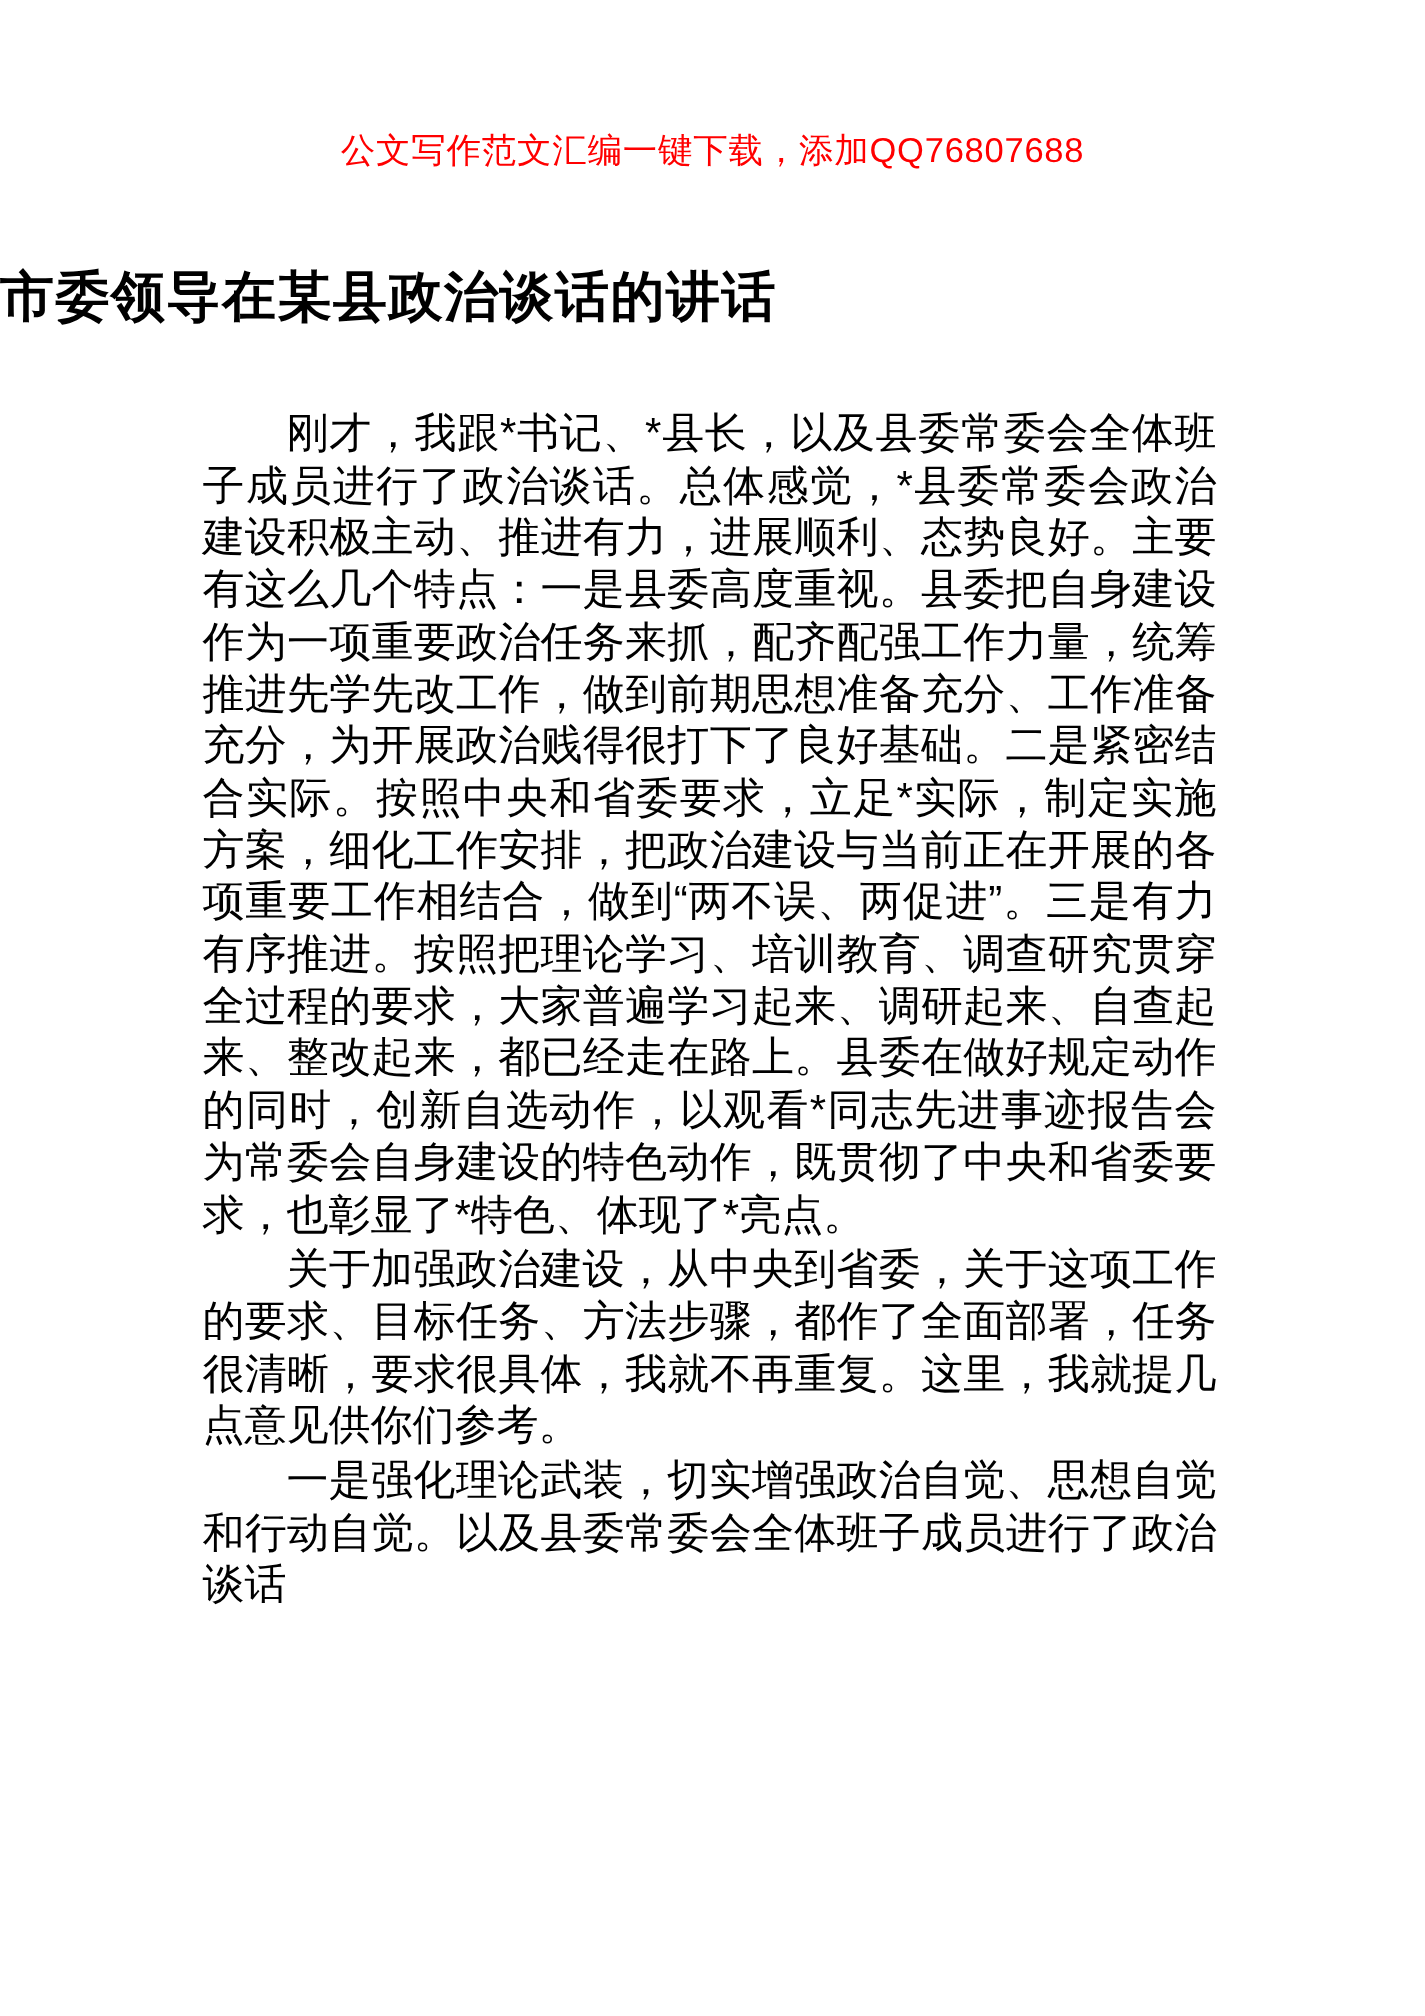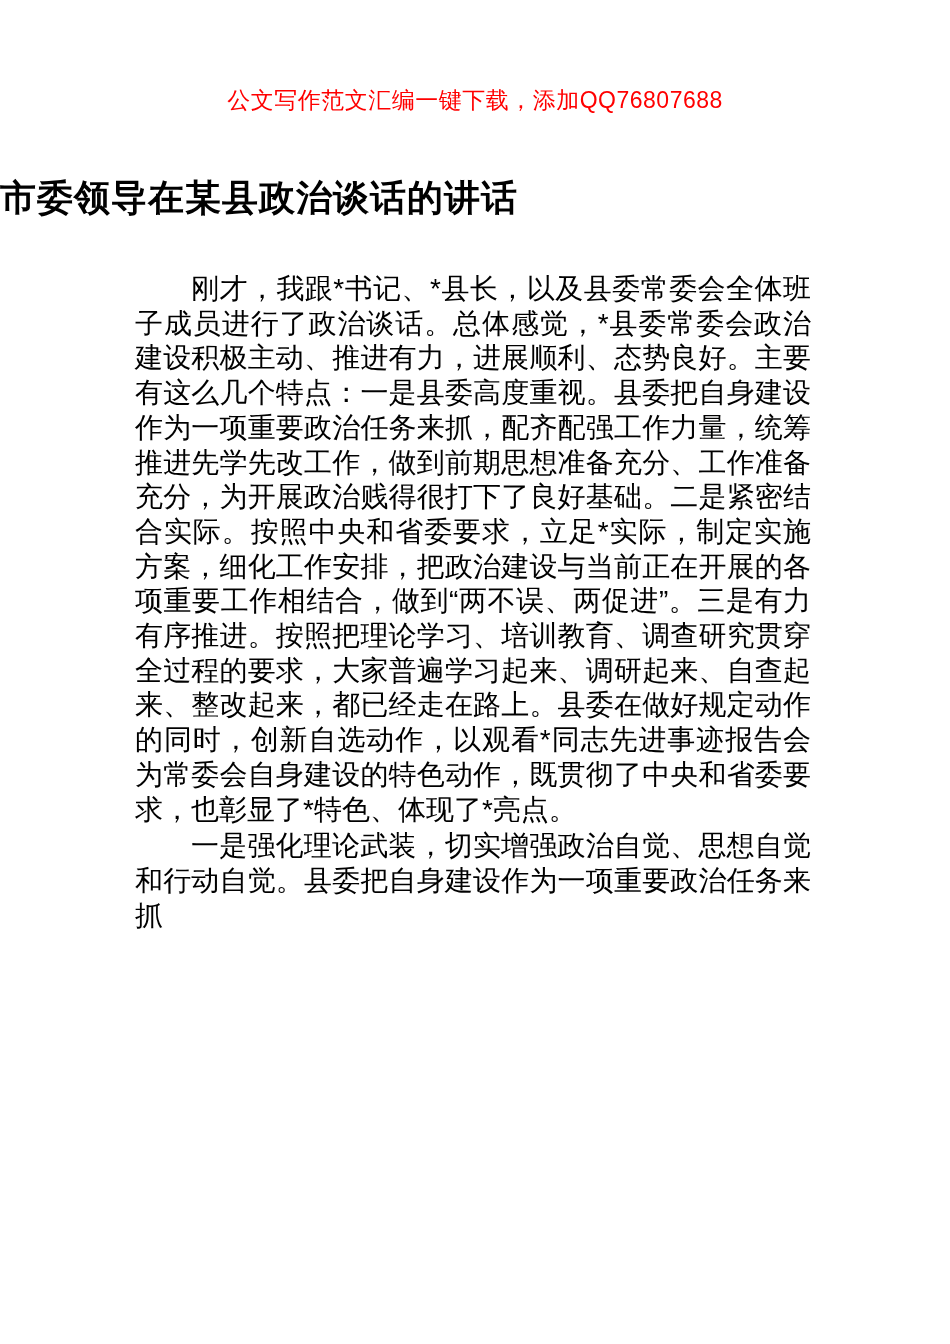--- a/index.html
+++ b/index.html
@@ -60,15 +60,16 @@
 </head>
 <body>
 
 <div class="page">
   <div class="banner">公文写作范文汇编一键下载，添加QQ76807688</div>
 
   <h1 class="title">市委领导在某县政治谈话的讲话</h1>
 
   <div class="content">
     <p>刚才，我跟*书记、*县长，以及县委常委会全体班子成员进行了政治谈话。总体感觉，*县委常委会政治建设积极主动、推进有力，进展顺利、态势良好。主要有这么几个特点：一是县委高度重视。县委把自身建设作为一项重要政治任务来抓，配齐配强工作力量，统筹推进先学先改工作，做到前期思想准备充分、工作准备充分，为开展政治贱得很打下了良好基础。二是紧密结合实际。按照中央和省委要求，立足*实际，制定实施方案，细化工作安排，把政治建设与当前正在开展的各项重要工作相结合，做到“两不误、两促进”。三是有力有序推进。按照把理论学习、培训教育、调查研究贯穿全过程的要求，大家普遍学习起来、调研起来、自查起来、整改起来，都已经走在路上。县委在做好规定动作的同时，创新自选动作，以观看*同志先进事迹报告会为常委会自身建设的特色动作，既贯彻了中央和省委要求，也彰显了*特色、体现了*亮点。</p>
-    <p>一是强化理论武装，切实增强政治自觉、思想自觉和行动自觉。县委把自身建设作为一项重要政治任务来抓</p>
+    <p>关于加强政治建设，从中央到省委，关于这项工作的要求、目标任务、方法步骤，都作了全面部署，任务很清晰，要求很具体，我就不再重复。这里，我就提几点意见供你们参考。</p>
+    <p>一是强化理论武装，切实增强政治自觉、思想自觉和行动自觉。以及县委常委会全体班子成员进行了政治谈话</p>
   </div>
 </div>
 
 </body></html>

